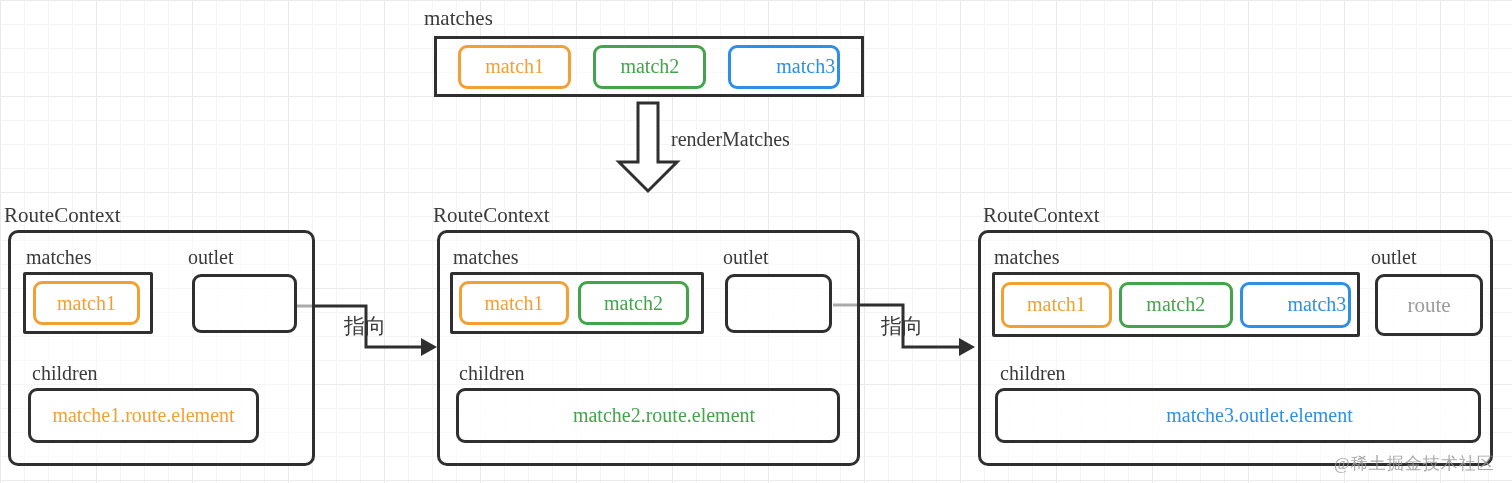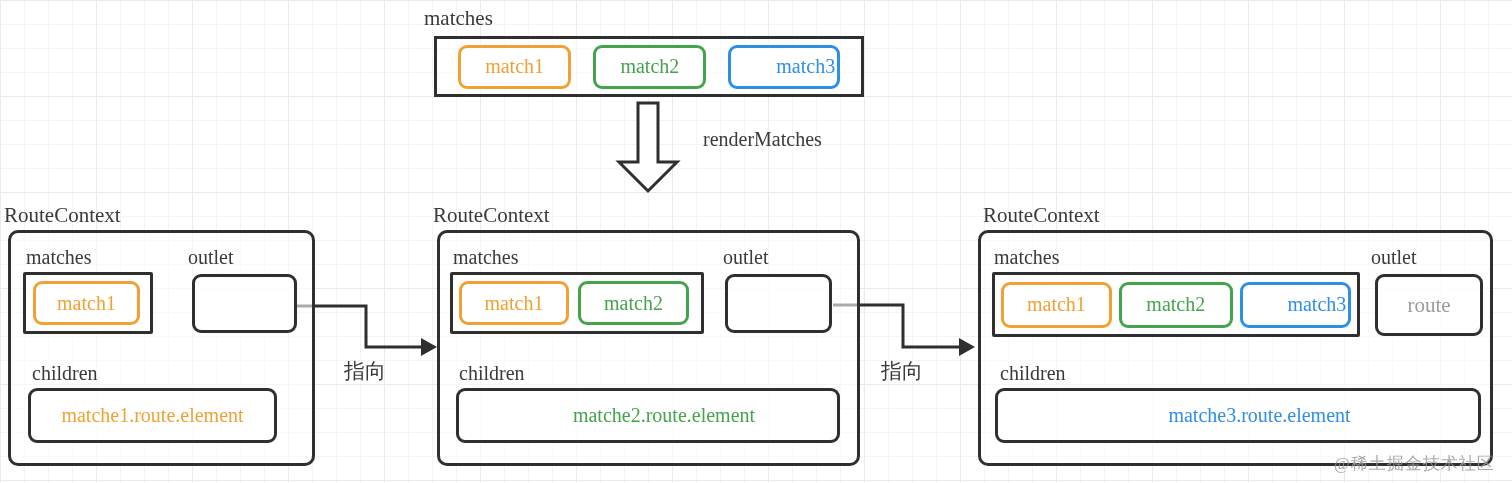--- a/index.html
+++ b/index.html
@@ -25,62 +25,62 @@
   .c-orange{border-color:#F1A133;color:#F1A133;}
   .c-green{border-color:#44A44C;color:#44A44C;}
   .c-blue{border-color:#2E8FE6;color:#2E8FE6;padding-left:43px;}
   .childrenBox{position:absolute;border:3px solid #2f2f2f;border-radius:9px;
         background:rgba(255,255,255,0.7);box-sizing:border-box;
         display:flex;align-items:center;justify-content:center;font-size:20px;}
   .outletBox{position:absolute;border:3px solid #2f2f2f;border-radius:9px;
         background:rgba(255,255,255,0.7);box-sizing:border-box;
         display:flex;align-items:center;justify-content:center;
         font-size:21px;color:#9b9b9b;}
-  .pointLbl{position:absolute;font-size:21px;color:#3a3a3a;white-space:nowrap;margin-top:45px;}
+  .pointLbl{position:absolute;font-size:21px;color:#3a3a3a;white-space:nowrap;}
   .watermark{position:absolute;left:1334px;top:452px;font-size:17px;color:#9a9a9a;
         opacity:0.85;letter-spacing:1px;white-space:nowrap;}
   svg{display:block;}
 </style>
 </head>
 <body>
 
 <div class="canvas">
 
   <div class="lbl" style="left:424px;top:7px;">matches</div>
   <div class="box chipRow" style="left:434px;top:36px;width:430px;height:61px;gap:22px;padding:0 21px;">
     <div class="chip c-orange" style="width:114px;height:44px;">match1</div>
     <div class="chip c-green" style="width:114px;height:44px;">match2</div>
     <div class="chip c-blue" style="width:112px;height:44px;">match3</div>
   </div>
 
   <svg class="abs" style="left:605px;top:100px;" width="90" height="95" viewBox="0 0 90 95">
     <polygon points="33,3 53,3 53,62 72,62 43,91 14,62 33,62" fill="#ffffff" stroke="#2f2f2f" stroke-width="3" stroke-linejoin="miter"></polygon>
   </svg>
-  <div class="lbl" style="left:671px;top:128px;font-size:20px;margin-left:32px;">renderMatches</div>
+  <div class="lbl" style="left:671px;top:128px;font-size:20px;">renderMatches</div>
 
   <svg class="abs" style="left:0;top:0;pointer-events:none;" width="1512" height="483">
     <path d="M 296 306 L 366 306 L 366 347 L 423 347" fill="none" stroke="#2f2f2f" stroke-width="3"></path>
     <polygon points="421,338 437,347 421,356" fill="#2f2f2f"></polygon>
     <path d="M 833 305 L 903 305 L 903 347 L 961 347" fill="none" stroke="#2f2f2f" stroke-width="3"></path>
     <polygon points="959,338 975,347 959,356" fill="#2f2f2f"></polygon>
   </svg>
   <div class="pointLbl" style="left:344px;top:312px;">指向</div>
   <div class="pointLbl" style="left:881px;top:312px;">指向</div>
 
   <div class="abs" style="left:4px;top:204px;width:320px;height:264px;">
     <div class="lbl" style="left:0;top:0;">RouteContext</div>
     <div class="box rounded" style="left:4px;top:26px;width:307px;height:236px;">
       <div class="lbl" style="left:15px;top:13px;font-size:20px;">matches</div>
       <div class="box chipRow" style="left:12px;top:39px;width:130px;height:62px;gap:8px;padding:0 7px;border-radius:2px;">
         <div class="chip c-orange" style="width:107px;height:44px;">match1</div>
       </div>
       <div class="lbl" style="left:177px;top:13px;font-size:20px;">outlet</div>
       <div class="outletBox" style="left:181px;top:41px;width:105px;height:59px;"></div>
       <div class="lbl" style="left:21px;top:129px;font-size:20px;">children</div>
-      <div class="childrenBox c-orange" style="left:17px;top:155px;width:249px;height:55px;border-color:#2f2f2f;">matche1.route.element</div>
+      <div class="childrenBox c-orange" style="left:17px;top:155px;width:231px;height:55px;border-color:#2f2f2f;">matche1.route.element</div>
     </div>
   </div>
 
   <div class="abs" style="left:430px;top:204px;width:435px;height:264px;">
     <div class="lbl" style="left:3px;top:0;">RouteContext</div>
     <div class="box rounded" style="left:7px;top:26px;width:423px;height:236px;">
       <div class="lbl" style="left:13px;top:13px;font-size:20px;">matches</div>
       <div class="box chipRow" style="left:10px;top:39px;width:254px;height:62px;gap:9px;padding:0 6px;border-radius:2px;">
         <div class="chip c-orange" style="width:110px;height:44px;">match1</div>
         <div class="chip c-green" style="width:111px;height:44px;">match2</div>
@@ -97,19 +97,19 @@
     <div class="box rounded" style="left:0;top:26px;width:515px;height:236px;">
       <div class="lbl" style="left:13px;top:13px;font-size:20px;">matches</div>
       <div class="box chipRow" style="left:11px;top:39px;width:368px;height:65px;gap:7px;padding:0 6px;border-radius:2px;">
         <div class="chip c-orange" style="width:112px;height:46px;">match1</div>
         <div class="chip c-green" style="width:115px;height:46px;">match2</div>
         <div class="chip c-blue" style="width:112px;height:46px;">match3</div>
       </div>
       <div class="lbl" style="left:390px;top:13px;font-size:20px;">outlet</div>
       <div class="outletBox" style="left:394px;top:41px;width:108px;height:62px;">route</div>
       <div class="lbl" style="left:19px;top:129px;font-size:20px;">children</div>
-      <div class="childrenBox c-blue" style="left:14px;top:155px;width:486px;height:55px;border-color:#2f2f2f;">matche3.route.element</div>
+      <div class="childrenBox c-blue" style="left:14px;top:155px;width:486px;height:55px;border-color:#2f2f2f;">matche3.outlet.element</div>
     </div>
   </div>
 
   <div class="watermark">@稀土掘金技术社区</div>
 
 </div>
 
 </body></html>

